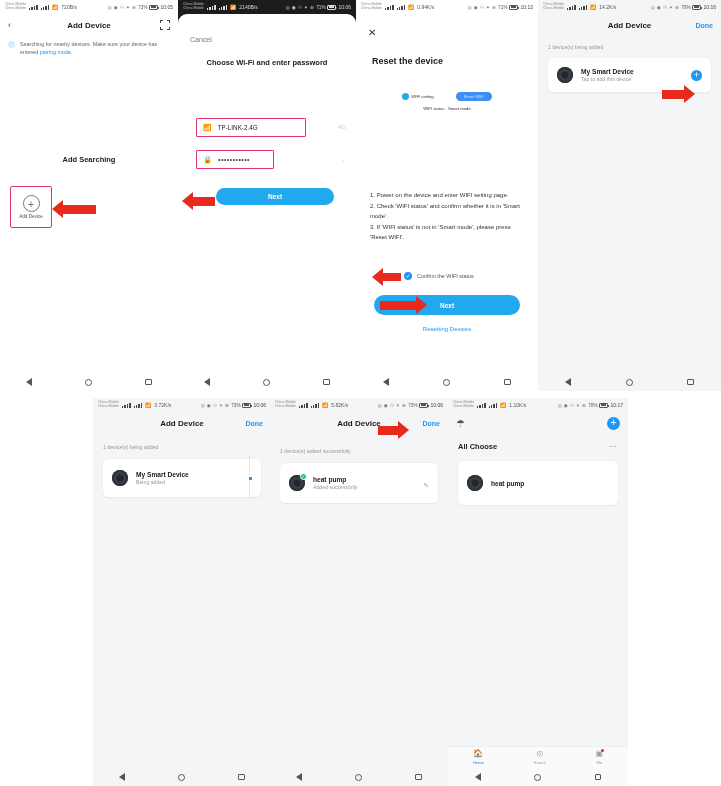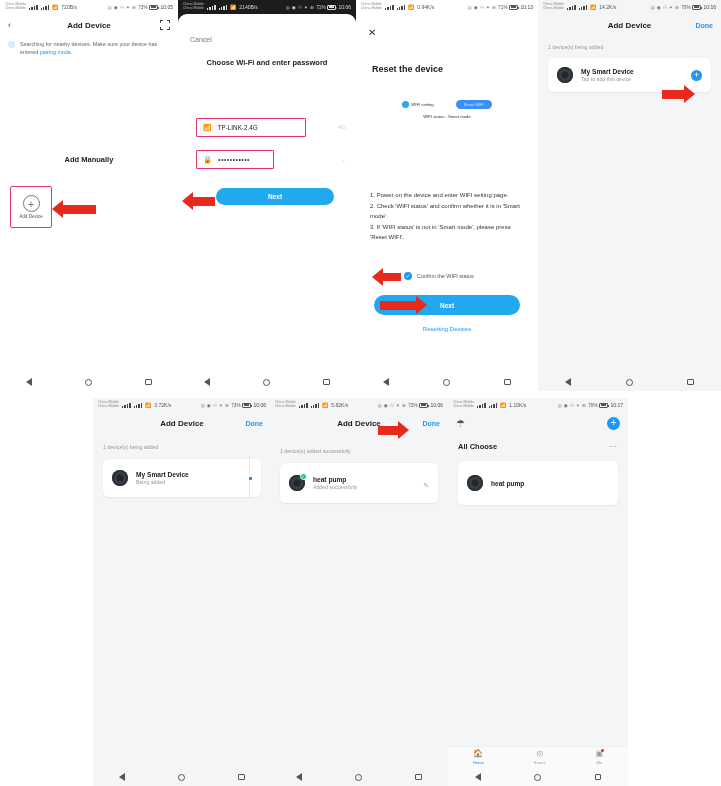--- a/index.html
+++ b/index.html
@@ -222,21 +222,21 @@
           <span class="bl"></span>
           <span class="br"></span>
       </span>
     </div>
 
     <div class="hint-row">
       <span class="hint-bulb"></span>
       <span class="hint-text"><span>Searching for nearby devices. Make sure your device has entered </span><span class="hint-link">pairing mode</span><span>.</span></span>
     </div>
 
-    <div style="position:absolute;left:0;right:0;top:155px;" class="section-center">Add Manually</div>
+    <div style="position:absolute;left:0;right:0;top:155px;" class="section-center">Add Searching</div>
 
     <div class="add-tile-wrap" style="position:absolute;left:10px;top:186px;">
       <div class="add-tile">
         <span class="plus-circle">+</span>
         <span class="add-tile-label">Add Device</span>
       </div>
     </div>
     <div class="arrow rtl" style="left:52px;top:200px;">
       <span class="head"></span>
         <span class="shaft" style="width:33px;height:9px;"></span>
@@ -341,21 +341,21 @@
         <span class="batt">
             <i></i>
           </span>
         <span class="clock">10:13</span>
       </div>
     </div>
 
     <div style="padding:8px 12px 0 12px;">
       <span class="close-x">✕</span>
     </div>
-    <div class="big-title" style="margin:24px 0 0 16px;">Reset the device</div>
+    <div class="big-title" style="margin:16px 0 0 16px;">Reset the device</div>
 
     <div class="illus" style="margin-top:26px;">
       <div class="illus-row">
         <span class="illus-chip">
           <span class="illus-dot"></span>
           <span class="illus-label">WIFI setting</span>
         </span>
         <span class="illus-btn">Reset WIFI</span>
       </div>
       <div class="illus-status">WIFI status : Smart mode</div>

